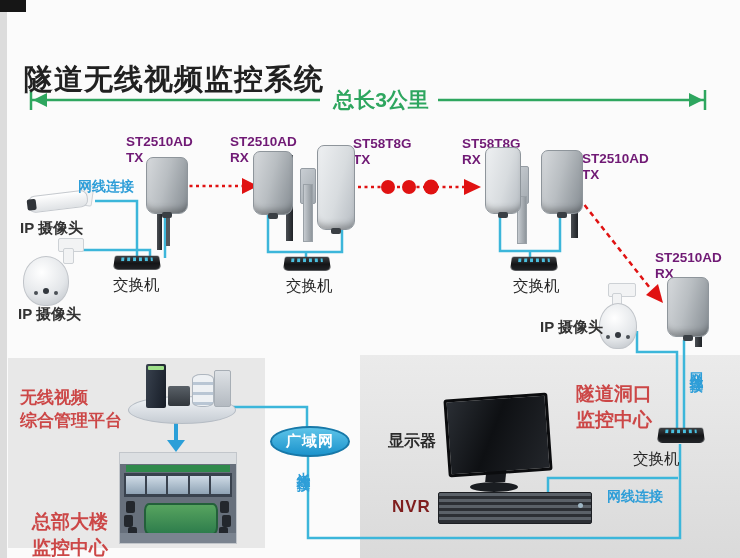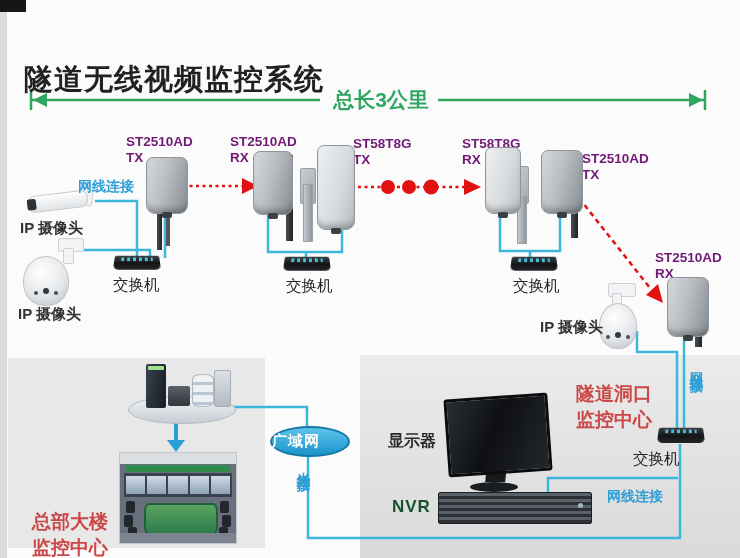--- a/index.html
+++ b/index.html
@@ -42,21 +42,21 @@
   .bullet-body{background:linear-gradient(#ffffff,#dfe2e5);border:1px solid #c5c9ce;border-radius:7px;transform:rotate(-7deg);}
   .bullet-body::before{content:"";position:absolute;left:-2px;top:2px;width:9px;height:11px;background:#2f3338;border-radius:2px;}
   .cam-arm{background:#f2f3f4;border:1px solid #cdd1d5;border-radius:2px;}
   .ptz-head{background:radial-gradient(circle at 40% 32%,#ffffff,#e3e6e9 58%,#b9bec4);
     border:1px solid #c0c4c9;border-radius:50% 50% 46% 46%;}
   .ptz-head::after{content:"";position:absolute;left:50%;bottom:22%;width:6px;height:6px;margin-left:-3px;
     background:#33383e;border-radius:50%;box-shadow:-10px 2px 0 -1px #4a5056,10px 2px 0 -1px #4a5056;}
   
   .wan{left:270px;top:426px;width:76px;height:27px;border-radius:50%;
     background:linear-gradient(#5ec4e9,#1b93cc);border:2px solid #1778a8;
-    color:#fff;font-weight:bold;font-size:15px;line-height:26px;letter-spacing:1px;}
+    color:#fff;font-weight:bold;font-size:15px;text-align:center;line-height:26px;letter-spacing:1px;}
   
   .platform-ellipse{left:128px;top:396px;width:106px;height:26px;border-radius:50%;
     background:linear-gradient(#f2f5f8,#c6ccd3);border:1px solid #b5bcc4;}
   .tower-dark{left:146px;top:364px;width:20px;height:44px;background:linear-gradient(100deg,#39424f,#161c26);border-radius:2px;}
   .tower-dark::before{content:"";position:absolute;left:2px;top:2px;width:16px;height:4px;background:#9fe08a;border-radius:1px;}
   .srv-box{left:168px;top:386px;width:22px;height:20px;background:linear-gradient(#5a6168,#31363c);border-radius:2px;}
   .cylinders{left:192px;top:374px;width:20px;height:31px;border-radius:9px/5px;border:1px solid #aeb6bf;
     background:repeating-linear-gradient(#eef1f4 0 7px,#b9c6d4 7px 10px);}
   .tower-light{left:214px;top:370px;width:15px;height:35px;background:linear-gradient(#dde1e5,#b4bac1);
     border:1px solid #a7aeb5;border-radius:2px;}
@@ -71,21 +71,21 @@
   .room .chair{position:absolute;width:9px;height:12px;background:#23272d;border-radius:2px;}
   .room .floor{position:absolute;left:0;bottom:0;width:100%;height:10px;background:#7b8490;}
   
   .mon-screen{left:446px;top:396px;width:98px;height:72px;background:linear-gradient(115deg,#2a2e34 0%,#0e1013 45%,#23262b 100%);
     border:3px solid #0b0c0e;border-radius:3px;transform:rotate(-4deg);}
   .mon-neck{left:486px;top:466px;width:20px;height:16px;background:#17191d;transform:skewX(-6deg);}
   .mon-base{left:470px;top:482px;width:48px;height:10px;background:#1a1d21;border-radius:50%;}
   .nvr-body{left:438px;top:492px;width:152px;height:30px;border-radius:2px;
     background:repeating-linear-gradient(#5b6168 0 3px,#2c2f34 3px 6px);border:1px solid #1d1f23;}
   .nvr-body::before{content:"";position:absolute;right:8px;top:10px;width:5px;height:5px;border-radius:50%;background:#9fb6c4;}
-  .nvr-label{font-size:17px;font-weight:600;color:#14532d;letter-spacing:1px;}
+  .nvr-label{font-size:17px;font-weight:600;color:#7f1d1d;letter-spacing:1px;}
   .mon-label{font-size:16px;font-weight:600;color:#2a2a2a;}
 </style>
 </head>
 <body>
 
 <div class="canvas">
 
   <div class="abs edge-strip"></div>
   <div class="abs panel-left"></div>
   <div class="abs panel-right"></div>
@@ -205,20 +205,22 @@
     </div>
   <div class="abs sw-label" style="left:633px;top:449px;">交换机</div>
 
   <div class="abs cable-label" style="left:78px;top:178px;">网线连接</div>
   <div class="abs vtext" style="left:687px;top:362px;height:64px;">网线连接</div>
   <div class="abs cable-label" style="left:607px;top:488px;">网线连接</div>
   <div class="abs vtext" style="left:294px;top:461px;height:74px;">光纤连接</div>
 
   <div class="abs wan">广域网</div>
 
+  <div class="abs red-label" style="left:20px;top:387px;font-size:17px;">无线视频
+综合管理平台</div>
   <div class="abs platform-ellipse"></div>
   <div class="abs tower-dark"></div>
   <div class="abs srv-box"></div>
   <div class="abs cylinders"></div>
   <div class="abs tower-light"></div>
 
   <div class="abs room">
     <div class="ceiling"></div>
     <div class="banner"></div>
     <div class="wall">

